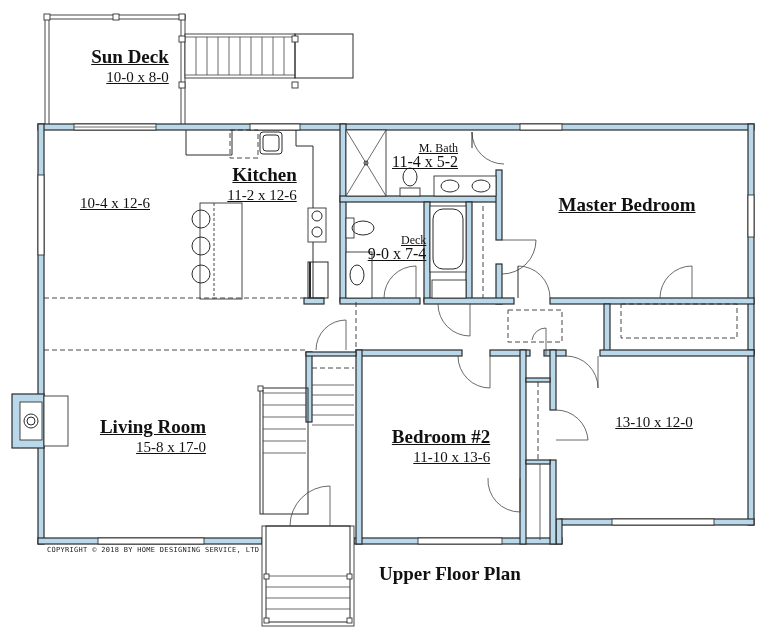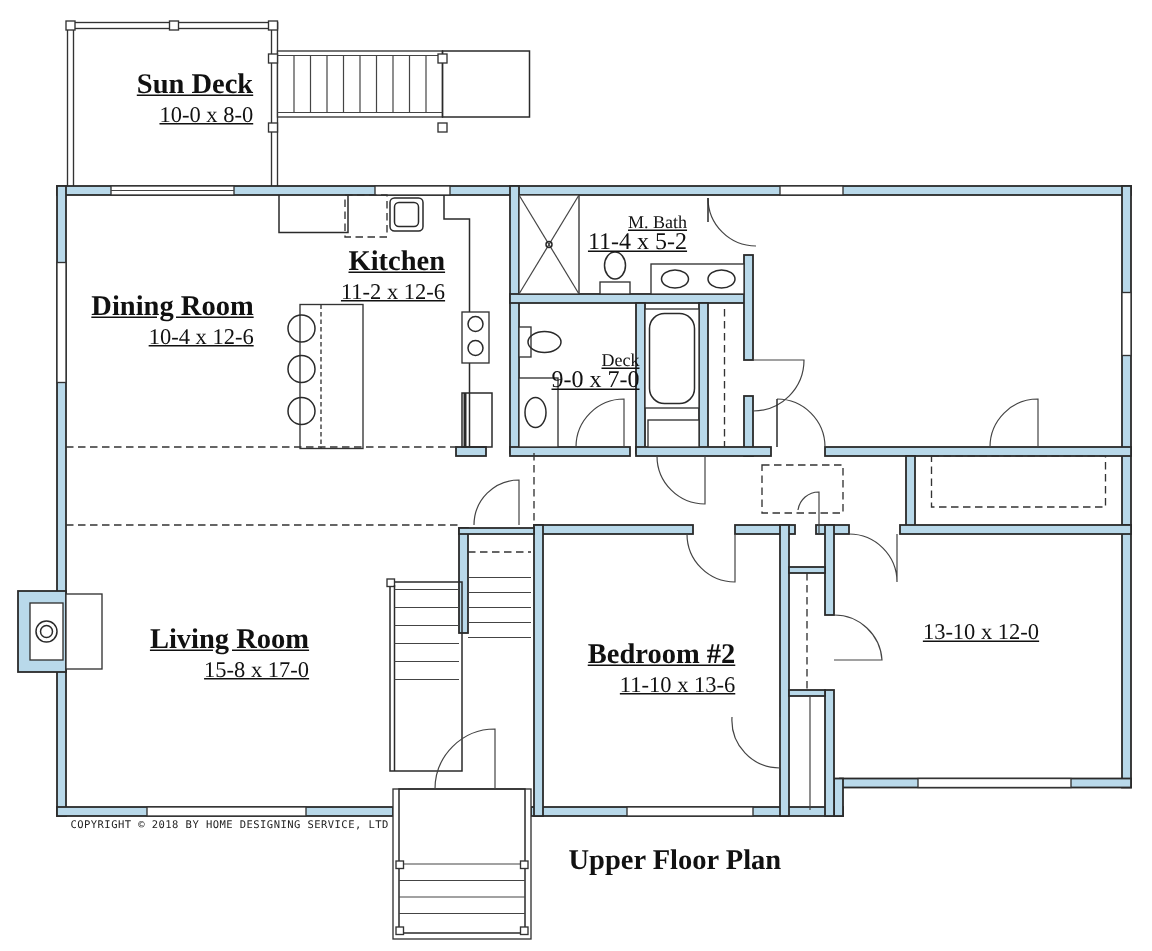--- a/index.html
+++ b/index.html
@@ -211,32 +211,32 @@
 
 <div class="lbl" style="left:130px;top:46px;">
   <div class="name">Sun Deck</div>
   <div class="dim">10-0 x 8-0</div>
 </div>
 <div class="lbl" style="left:262px;top:164px;">
   <div class="name">Kitchen</div>
   <div class="dim">11-2 x 12-6</div>
 </div>
 <div class="lbl" style="left:115px;top:194px;">
-  <div class="name">Dining Room</div>
   <div class="dim">10-4 x 12-6</div>
 </div>
 <div class="lbl" style="left:425px;top:141px;">
   <div class="sname">M. Bath</div>
   <div class="sdim">11-4 x 5-2</div>
 </div>
 <div class="lbl" style="left:397px;top:233px;">
   <div class="sname">Deck</div>
-  <div class="sdim">9-0 x 7-0</div>
+  <div class="sdim">9-0 x 7-4</div>
 </div>
 <div class="lbl" style="left:627px;top:194px;">
+  <div class="name">Master Bedroom</div>
 </div>
 <div class="lbl" style="left:153px;top:416px;">
   <div class="name">Living Room</div>
   <div class="dim">15-8 x 17-0</div>
 </div>
 <div class="lbl" style="left:441px;top:426px;">
   <div class="name">Bedroom #2</div>
   <div class="dim">11-10 x 13-6</div>
 </div>
 <div class="lbl" style="left:654px;top:413px;">

